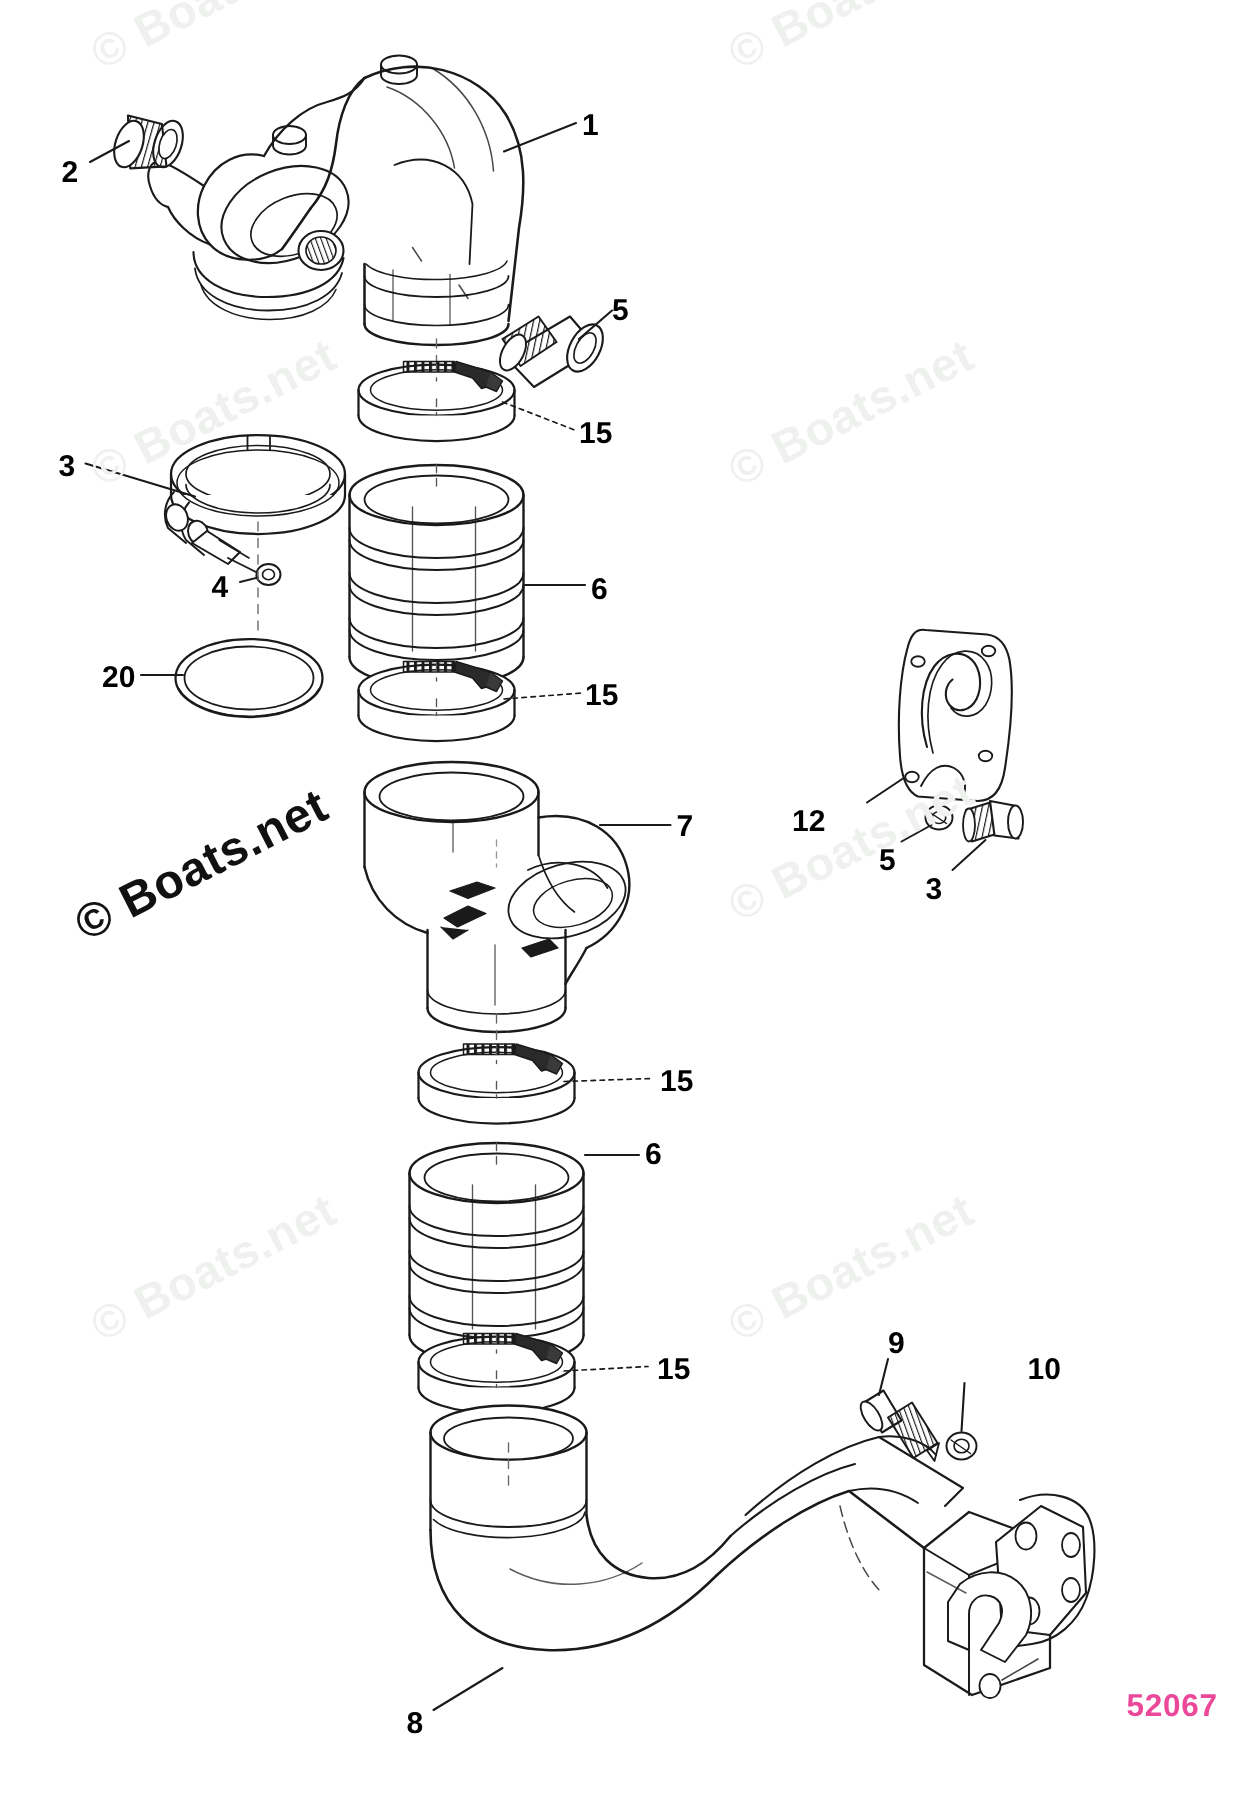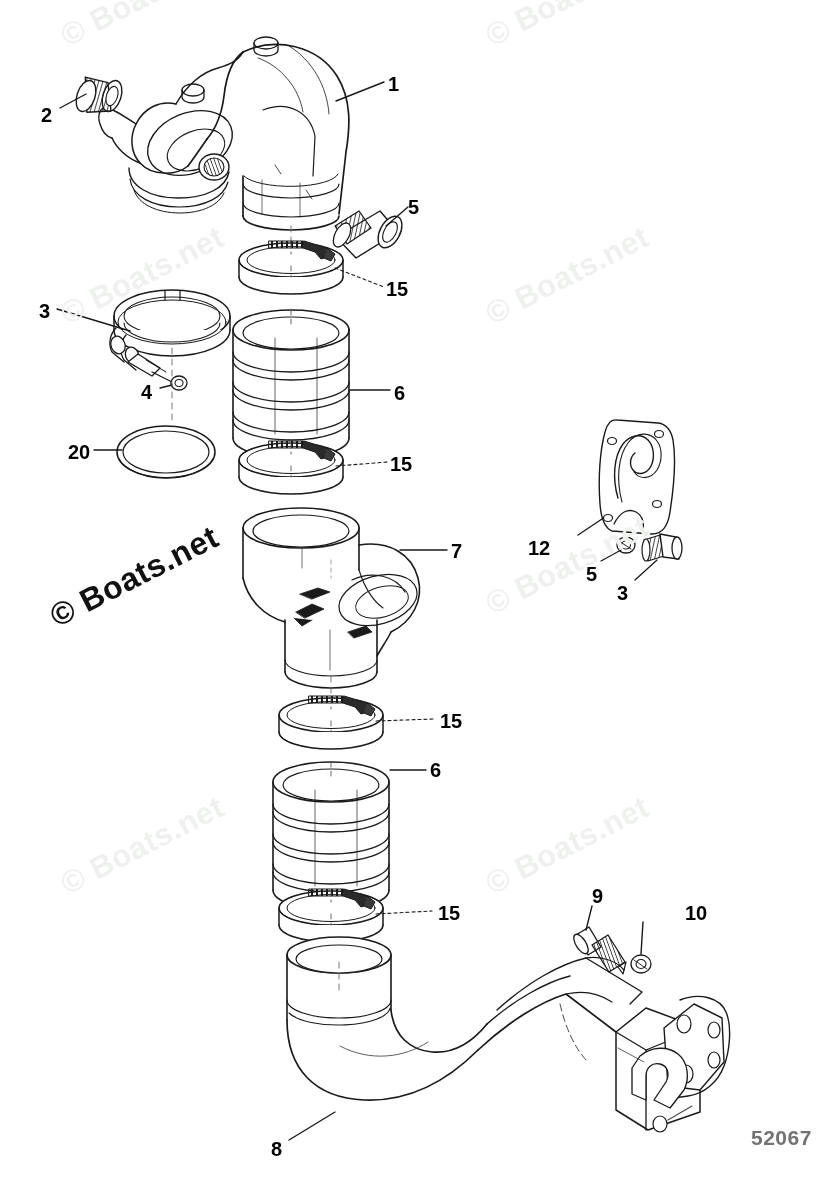--- a/index.html
+++ b/index.html
@@ -49,21 +49,21 @@
     font-size: 20px;
     color: #000000;
     line-height: 1;
     white-space: nowrap;
   }
   .figno {
     position: absolute;
     font-family: "Liberation Sans", sans-serif;
     font-weight: 700;
     font-size: 21px;
-    color: #737373;
+    color: #ec4899;
     letter-spacing: 0.5px;
     white-space: nowrap;
   }
 </style>
 </head>
 <body>
 
 <div id="page">
 
   <svg id="diagram-svg" viewBox="0 0 835 1200">

